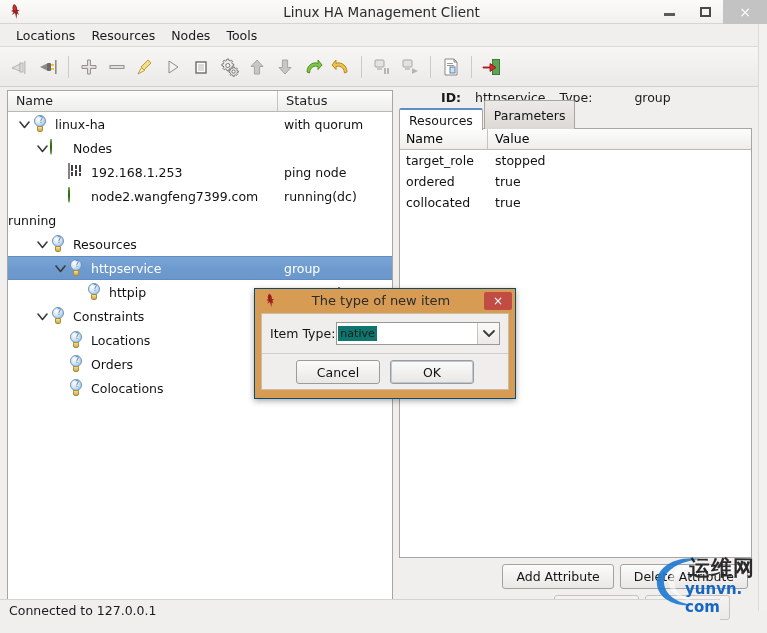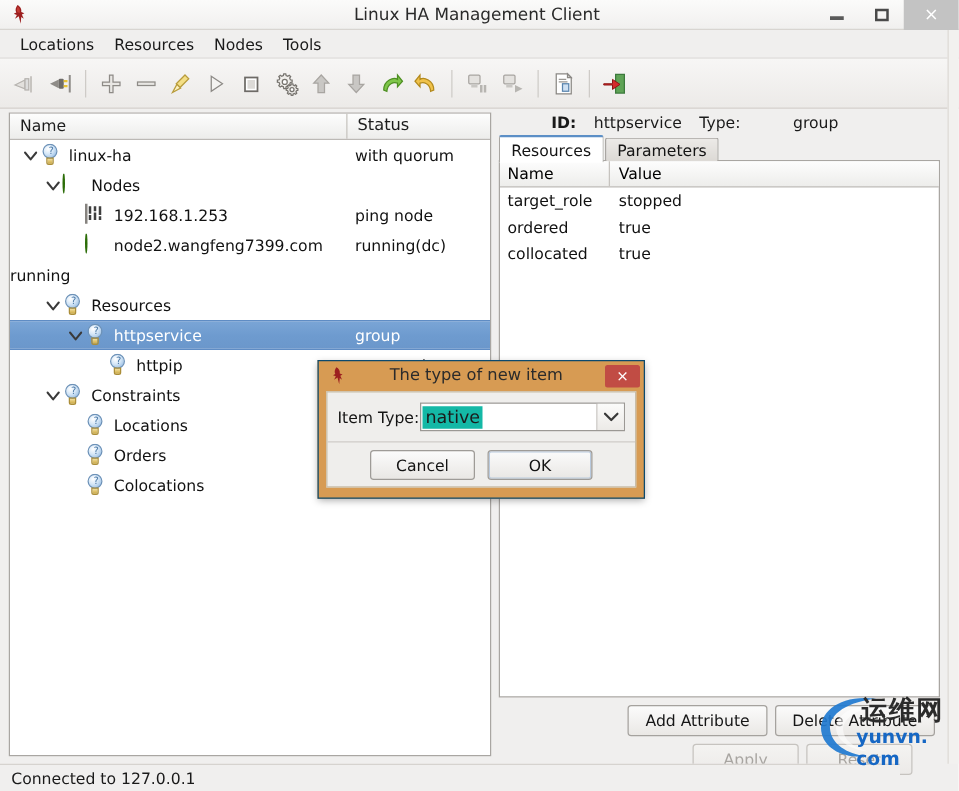--- a/index.html
+++ b/index.html
@@ -155,21 +155,21 @@
     height: 19px; display: flex; align-items: center;
     font-size: 12.5px; color: #1a1a1a;
   }
   .idrow .lbl-id { margin-left: 42px; font-weight: bold; }
   .idrow .val-id { margin-left: 14px; }
   .idrow .lbl-type { margin-left: 14px; }
   .idrow .val-type { margin-left: 42px; }
 
   .tabstrip { height: 22px; display: flex; align-items: flex-end; position: relative; z-index: 3;}
   .tab {
-    height: 19px; padding: 0 9px; font-size: 12.5px; color: #141414;
+    height: 29px; padding: 0 9px; font-size: 12.5px; color: #141414;
     display: flex; align-items: center;
     border: 1px solid #a9a6a2; border-bottom: none;
     border-radius: 2px 2px 0 0;
     background: linear-gradient(to bottom,#eceae7 0%, #dcd9d5 100%);
     margin-right: 1px;
   }
   .tab.active {
     background: #ffffff;
     border-top: 2px solid #5c8fc6;
     position: relative; top: 1px; height: 22px;
@@ -205,21 +205,21 @@
   }
   .btn.disabled {
     color: #a8a5a1;
     background: linear-gradient(to bottom,#f4f3f1 0%, #eceae8 100%);
     border: 1px solid #c6c3bf;
   }
   .btn.w85 { width: 85px; padding: 0; text-align: center; }
 
   
   .statusbar {
-    position: absolute; left: 0; bottom: 0; width: 720px; height: 22px;
+    position: absolute; left: 0; bottom: 12px; width: 720px; height: 22px;
     background: #f0efee; border-top: 1px solid #d6d3cf;
     display: flex; align-items: center; padding-left: 9px;
     font-size: 12.5px; color: #1a1a1a;
   }
 
   
   .dialog {
     position: absolute; left: 254px; top: 288px;
     width: 262px; height: 111px;
     background: #d79b53;
@@ -255,22 +255,22 @@
   .dlg-field-label { font-size: 12.5px; color: #141414; }
   .combo {
     flex: 1; height: 23px; margin-left: 1px;
     display: flex; align-items: stretch;
     border: 1px solid #9b9894; background: #ffffff;
   }
   .combo-text {
     flex: 1; display: flex; align-items: center; padding-left: 1px;
   }
   .combo-text span {
-    background: #14b8a6; color: #1b1b1b;
-    font-size: 14px; padding: 1px 2px;
+    background: #0f766e; color: #1b1b1b;
+    font-size: 11px; padding: 1px 2px;
   }
   .combo-arrow {
     width: 22px; border-left: 1px solid #c9c6c2;
     background: linear-gradient(to bottom,#fbfbfa 0%, #eceae7 100%);
     display: flex; align-items: center; justify-content: center;
   }
   .dlg-actions {
     height: 36px; display: flex; align-items: center; justify-content: center; gap: 10px;
   }
   .dlg-btn {

